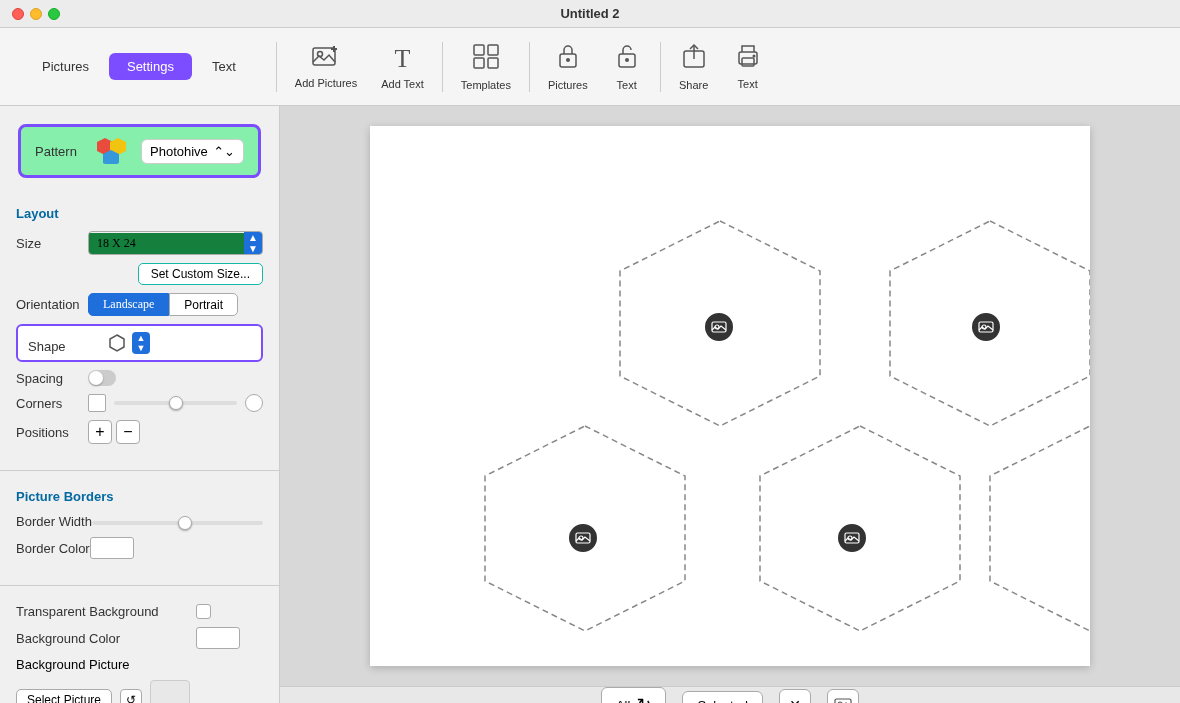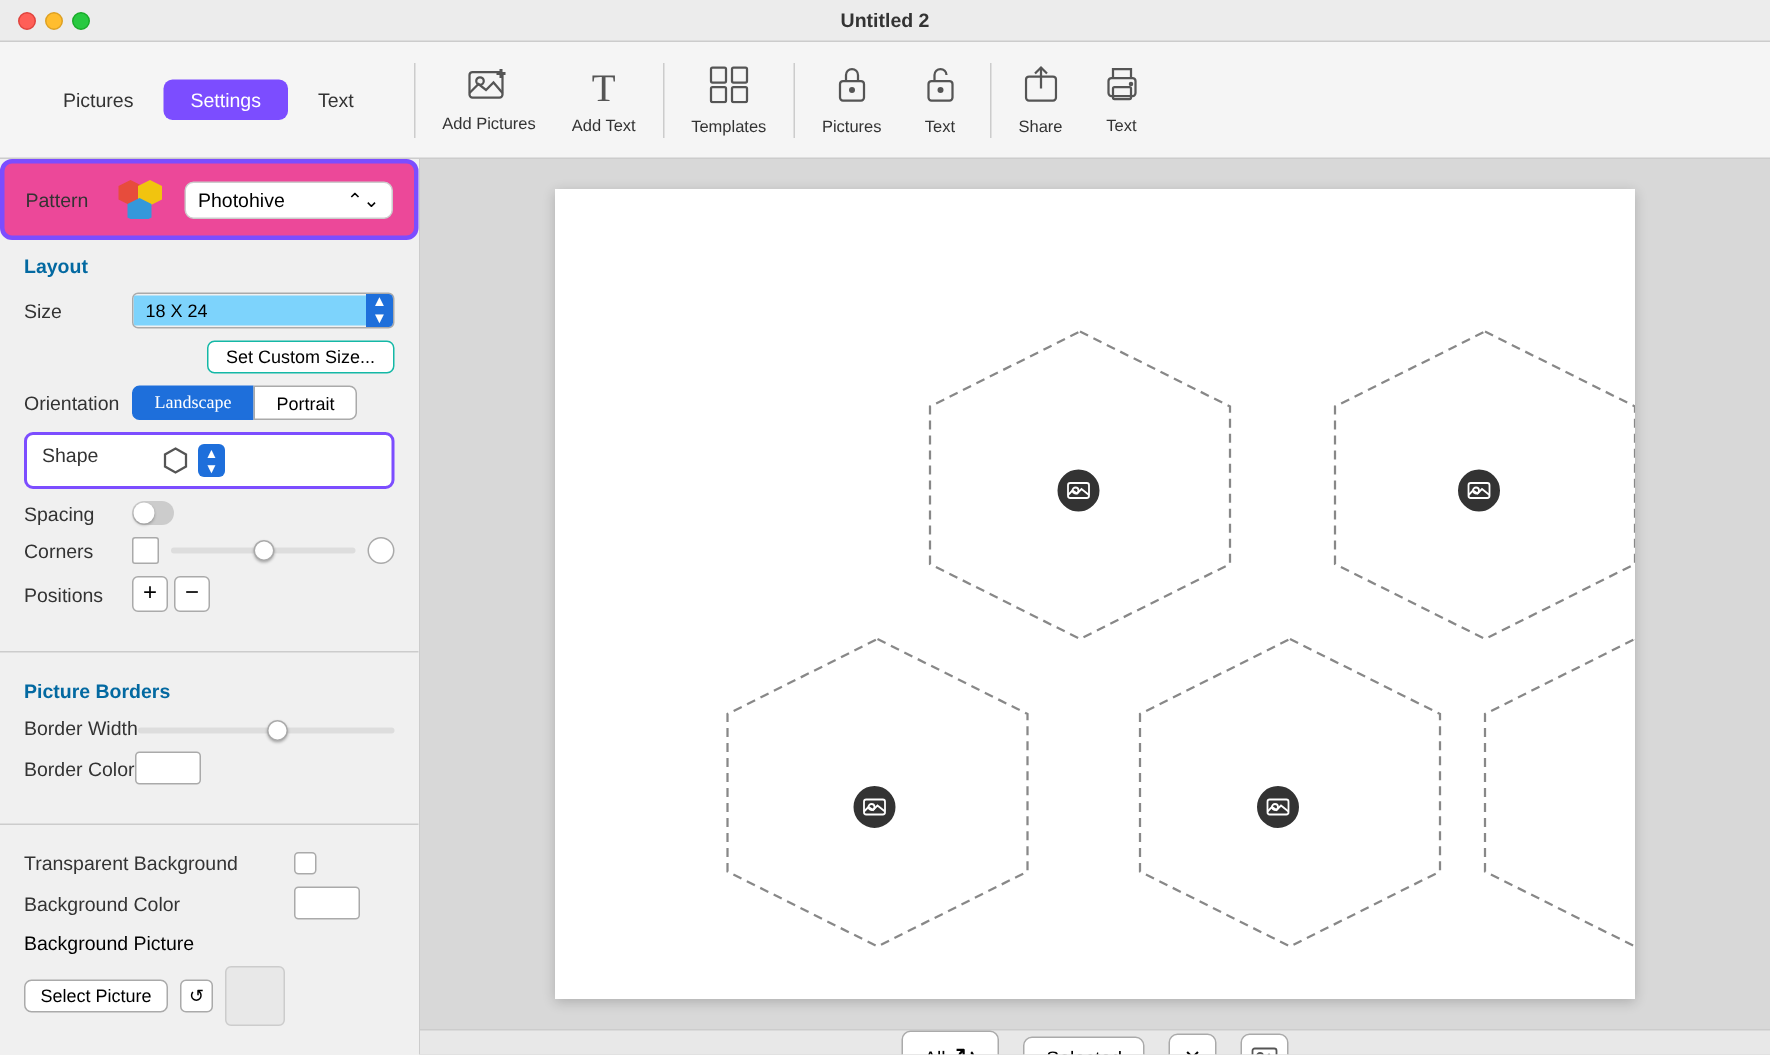--- a/index.html
+++ b/index.html
@@ -23,21 +23,21 @@
     .toolbar-tab.active { background: #7c4dff; color: white; }
     .toolbar-left { display: flex; align-items: center; padding: 0 14px; gap: 2px; }
 
     
     .main { display: flex; flex: 1; overflow: hidden; }
 
     
     .sidebar { width: 280px; background: #f0f0f0; border-right: 1px solid #ccc; overflow-y: auto; flex-shrink: 0; padding-bottom: 20px; }
 
     
-    .pattern-section { margin: 0; padding: 10px 14px; background: #ec4899; border: 3px solid #7c4dff; border-radius: 8px; }
+    .pattern-section { margin: 18px; padding: 10px 14px; background: #86efac; border: 3px solid #7c4dff; border-radius: 8px; }
     .pattern-row { display: flex; align-items: center; gap: 10px; }
     .pattern-label { font-size: 13px; color: #333; min-width: 50px; }
     .pattern-icon { width: 36px; height: 28px; display: flex; align-items: center; justify-content: center; }
     .pattern-select { flex: 1; display: flex; align-items: center; justify-content: space-between; background: white; border: 1px solid #ccc; border-radius: 6px; padding: 4px 8px; font-size: 13px; cursor: pointer; }
 
     
     .sidebar-section { padding: 10px 16px; }
     .section-title { font-size: 13px; font-weight: 600; color: #0369a1; margin-bottom: 10px; }
 
     .form-row { display: flex; align-items: center; margin-bottom: 8px; gap: 0; }
@@ -45,21 +45,21 @@
 
     .btn-default { background: white; border: 1px solid #14b8a6; border-radius: 5px; padding: 3px 12px; font-size: 12px; cursor: pointer; }
 
     .orientation-btns { display: flex; gap: 0; }
     .orient-btn { padding: 3px 14px; font-size: 12px; border: 1px solid #aaa; cursor: pointer; background: white; }
     .orient-btn:first-child { border-radius: 5px 0 0 5px; font-family: Liberation Serif, serif; }
     .orient-btn:last-child { border-radius: 0 5px 5px 0; }
     .orient-btn.active { background: #1e6fdb; color: white; border-color: #1e6fdb; }
 
     
-    .shape-row { display: flex; align-items: flex-start; gap: 8px; margin-bottom: 8px; padding: 6px 10px; background: white; border: 2px solid #7c4dff; border-radius: 6px; }
+    .shape-row { display: flex; align-items: flex-end; gap: 8px; margin-bottom: 8px; padding: 6px 10px; background: white; border: 2px solid #7c4dff; border-radius: 6px; }
     .shape-hex { width: 18px; height: 18px; }
 
     .divider { height: 1px; background: #ccc; margin: 8px 0; }
 
     .toggle { width: 28px; height: 16px; border-radius: 8px; background: #ccc; position: relative; cursor: pointer; }
     .toggle-knob { width: 14px; height: 14px; border-radius: 7px; background: white; position: absolute; top: 1px; left: 1px; transition: left 0.2s; box-shadow: 0 1px 2px rgba(0,0,0,0.3); }
 
     .corners-row { display: flex; align-items: center; gap: 8px; }
     .corner-sq { width: 18px; height: 18px; border: 1.5px solid #aaa; border-radius: 2px; background: white; }
     .corner-rd { width: 18px; height: 18px; border: 1.5px solid #aaa; border-radius: 18px; background: white; }
@@ -221,21 +221,21 @@
         </div>
       </div>
     </div>
 
     <div class="sidebar-section">
       <div class="section-title">Layout</div>
 
       <div class="form-row">
         <span class="form-label">Size</span>
         <div style="display:flex; align-items:center; border:1px solid #aaa; border-radius:4px; overflow:hidden; flex:1;">
-          <span style="flex:1; padding:3px 8px; font-size:12px; background:#7dd3fc;">18 X 24</span>
+          <span style="flex:1; padding:3px 8px; font-size:12px; background:#15803d;font-family:Liberation Serif, serif;">18 X 24</span>
           <div style="background:#1e6fdb; color:white; width:18px; align-self:stretch; display:flex; align-items:center; justify-content:center; font-size:10px; cursor:pointer; flex-direction:column;">
             <span>▲</span>
               <span>▼</span>
           </div>
         </div>
       </div>
 
       <div class="form-row" style="justify-content:flex-end;">
         <button class="btn-default">Set Custom Size...</button>
       </div>

